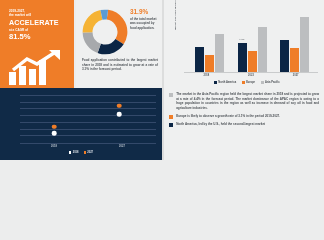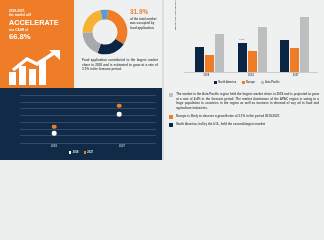--- a/index.html
+++ b/index.html
@@ -73,21 +73,21 @@
 </head>
 <body>
 
 <div class="page">
 
   <div class="cagr">
     <div class="l1">2019-2027,</div>
     <div class="l1">the market will</div>
     <div class="big">ACCELERATE</div>
     <div class="l3">at a CAGR of</div>
-    <div class="pct">66.8%</div>
+    <div class="pct">81.5%</div>
 
     <svg class="growth" viewBox="0 0 60 36">
       <rect x="2" y="22" width="7" height="13" fill="#fff"></rect>
       <rect x="12" y="16" width="7" height="19" fill="#fff"></rect>
       <rect x="22" y="19" width="7" height="16" fill="#fff"></rect>
       <rect x="32" y="10" width="7" height="25" fill="#fff"></rect>
       <path d="M6 20 L20 9 L30 14 L50 1" stroke="#fff" stroke-width="3.4" fill="none"></path>
       <path d="M42 0 L53 0 L53 10 Z" fill="#fff"></path>
     </svg>
   </div>

